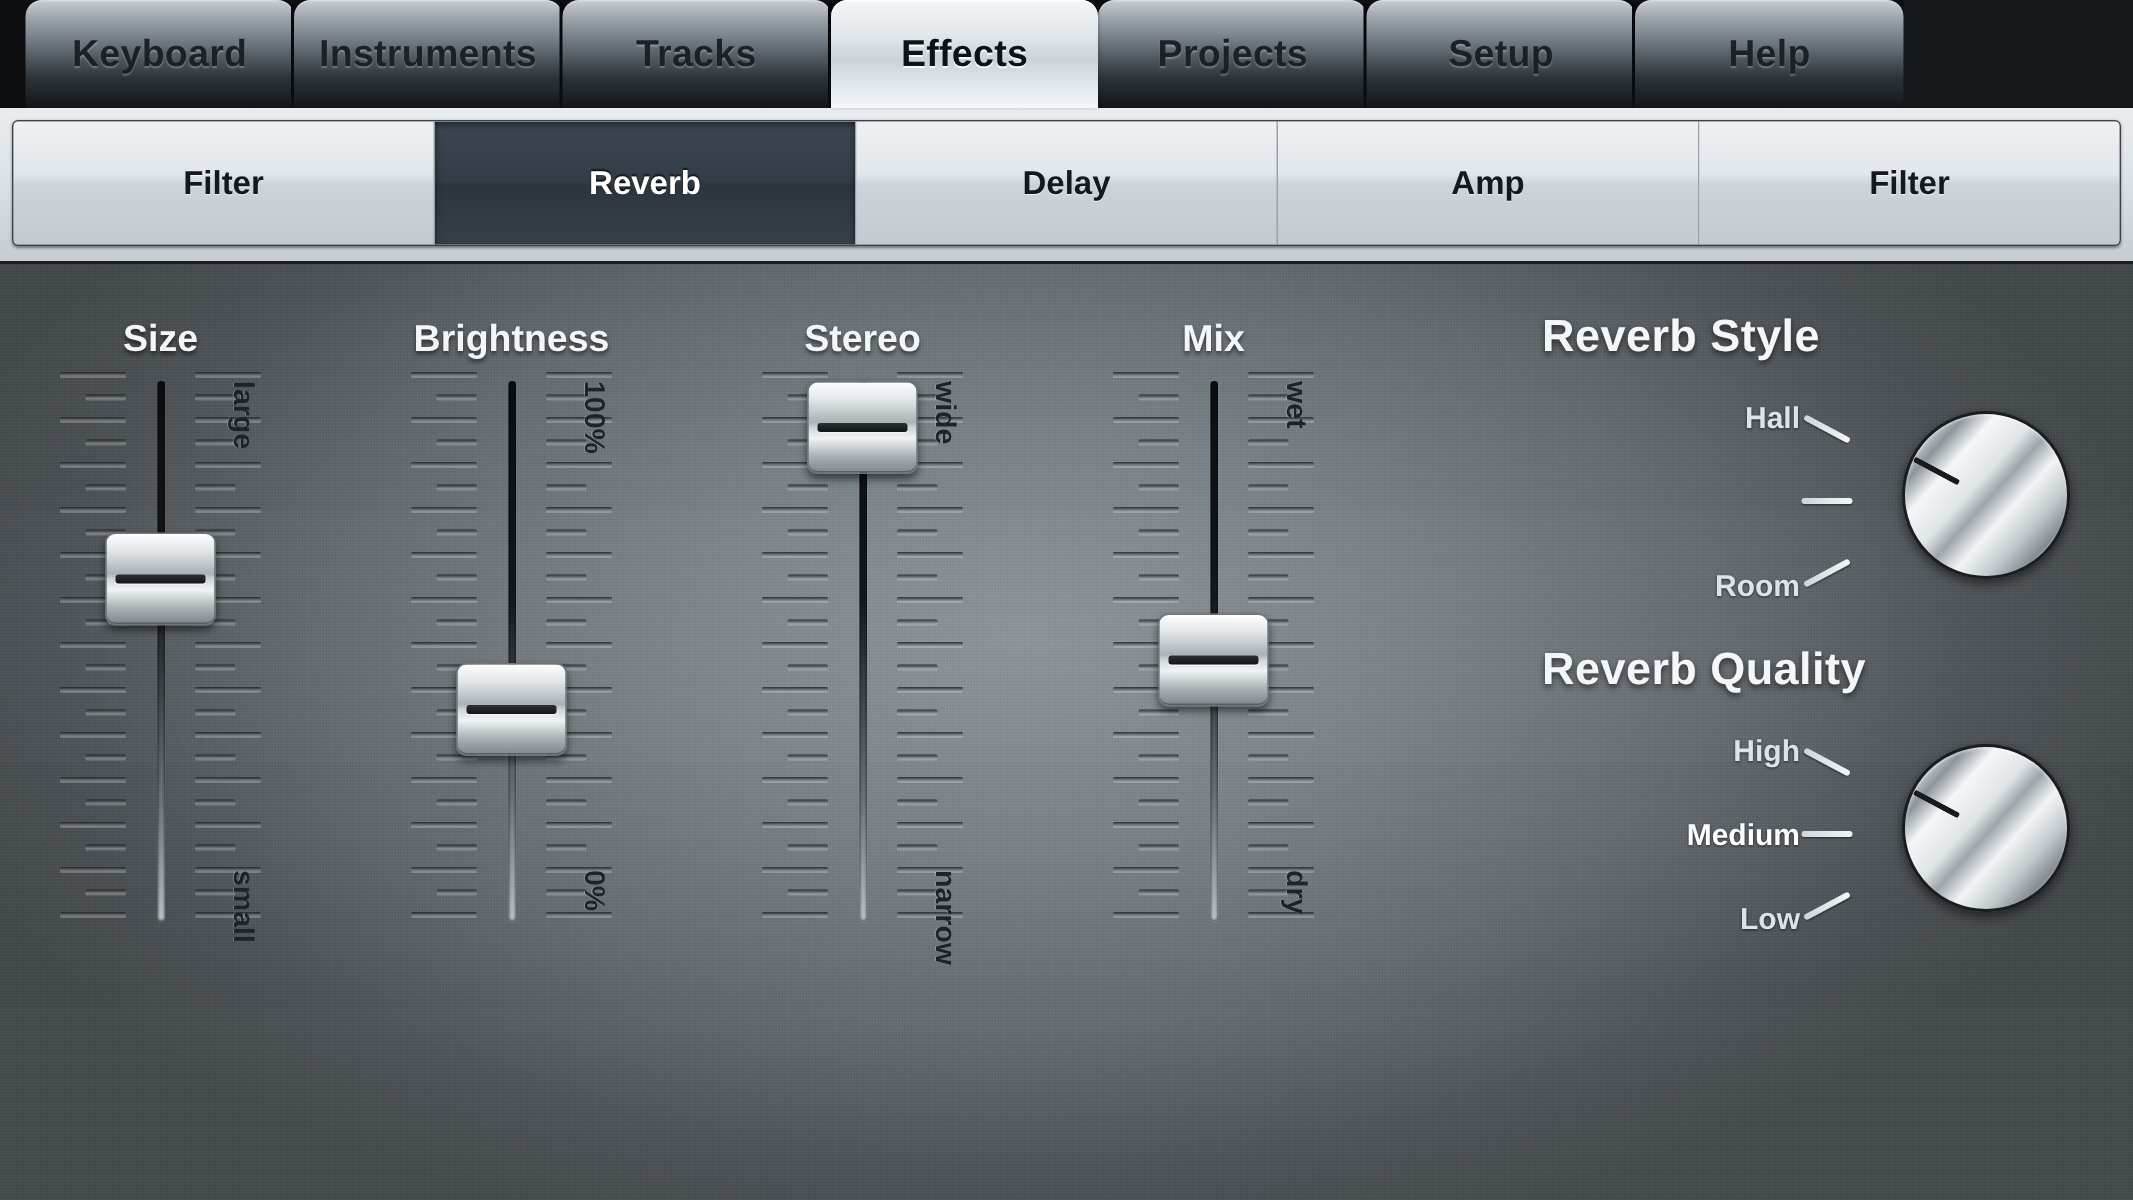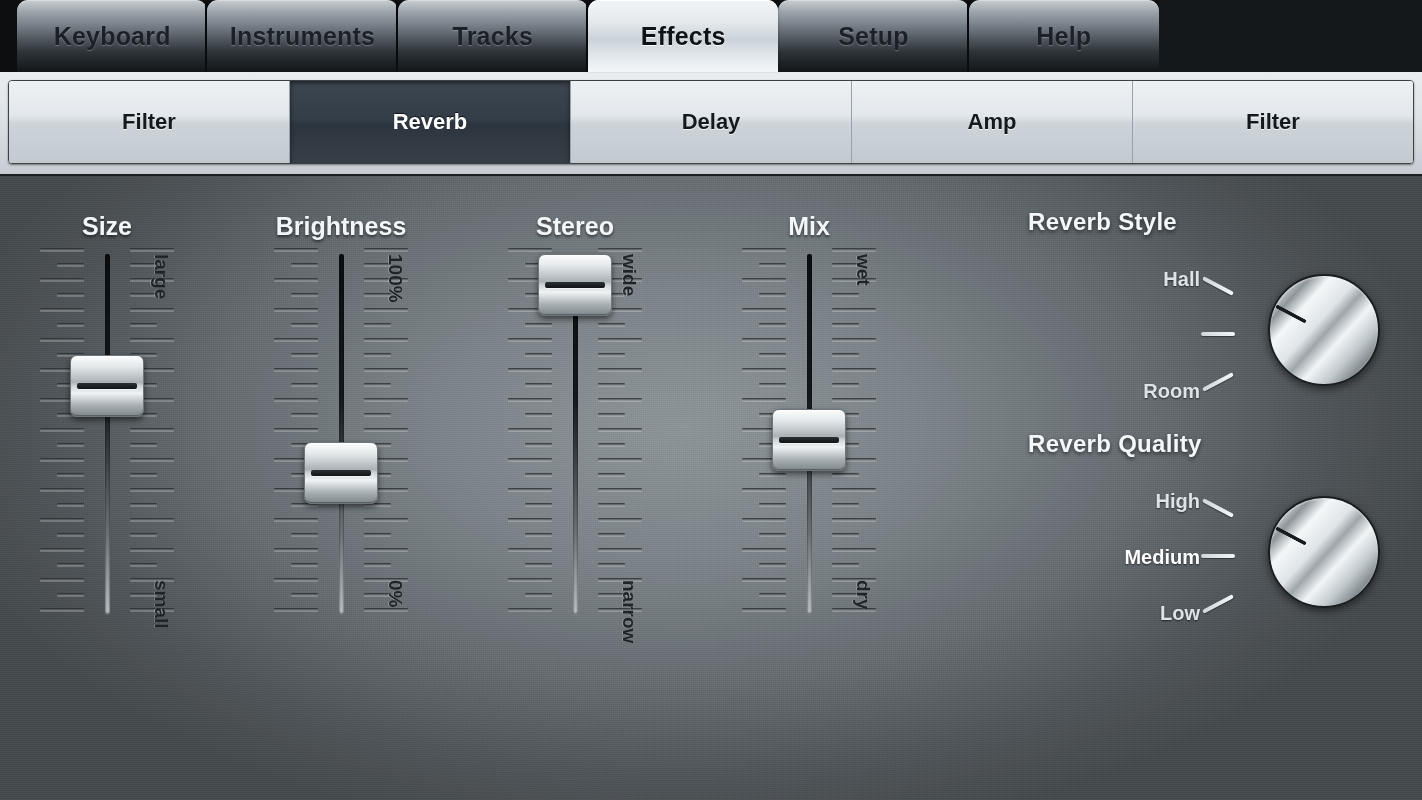--- a/index.html
+++ b/index.html
@@ -6,21 +6,21 @@
   html,body { width:1422px; height:800px; overflow:hidden; }
   body {
     font-family:"Liberation Sans", sans-serif;
     background:#15181a;
     -webkit-font-smoothing:antialiased;
   }
   #app { position:relative; width:1422px; height:800px; overflow:hidden; }
 
   
   .topbar {
-    position:absolute; left:0; top:0; width:1159px; height:72px;
+    position:absolute; left:0; top:0; width:1269px; height:72px;
     background:#0c0e10;
     display:flex; padding-left:17px;
   }
   .ttab {
     position:relative; height:72px; flex:1 1 0;
     display:flex; align-items:center; justify-content:center;
     font-size:25px; font-weight:bold; letter-spacing:.2px;
     color:#16191c;
     background:linear-gradient(180deg,#c9ced3 0%,#9ea6ad 16%,#6d767e 40%,#2d3439 72%,#111518 100%);
     border-top-left-radius:11px; border-top-right-radius:11px;
@@ -134,21 +134,21 @@
     white-space:nowrap;
     text-shadow:0 1px 0 rgba(255,255,255,.25);
   }
   .endlabel.top { top:78px; }
   .endlabel.bot { top:404px; }
 
   
   .knobgroup { position:absolute; }
   .kg-title {
     position:absolute; left:0; top:0;
-    font-size:24px; font-weight:bold; color:#f4f7f9;
+    font-size:30px; font-weight:bold; color:#f4f7f9;
     text-shadow:0 2px 4px rgba(0,0,0,.6);
     letter-spacing:.3px;
   }
   .knob {
     position:absolute; width:112px; height:112px; border-radius:50%;
     background:
       linear-gradient(132deg,
         #f7f9fa 0%, #ced4d8 12%, #8e969b 20%, #f4f7f8 30%,
         #dfe4e7 44%, #9ea6ab 52%, #f2f5f6 62%,
         #c2cace 74%, #858d92 84%, #e9eef0 94%, #aeb6bb 100%);
@@ -185,20 +185,23 @@
         <span class="tlabel">Keyboard</span>
       </div>
       <div class="ttab">
         <span class="tlabel">Instruments</span>
       </div>
       <div class="ttab">
         <span class="tlabel">Tracks</span>
       </div>
       <div class="ttab active">
         <span class="tlabel">Effects</span>
+      </div>
+      <div class="ttab">
+        <span class="tlabel">Projects</span>
       </div>
       <div class="ttab">
         <span class="tlabel">Setup</span>
       </div>
       <div class="ttab">
         <span class="tlabel">Help</span>
       </div>
     </div>
 
   <div class="subbarwrap">

